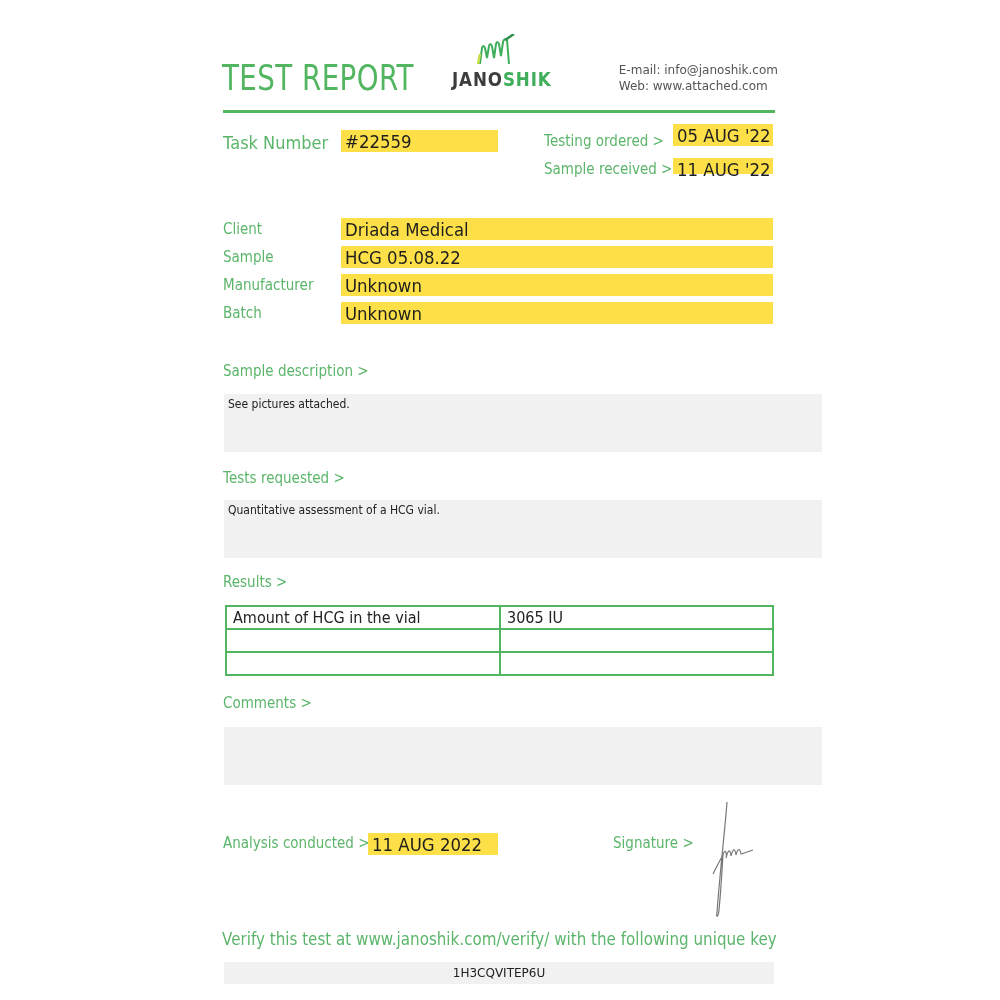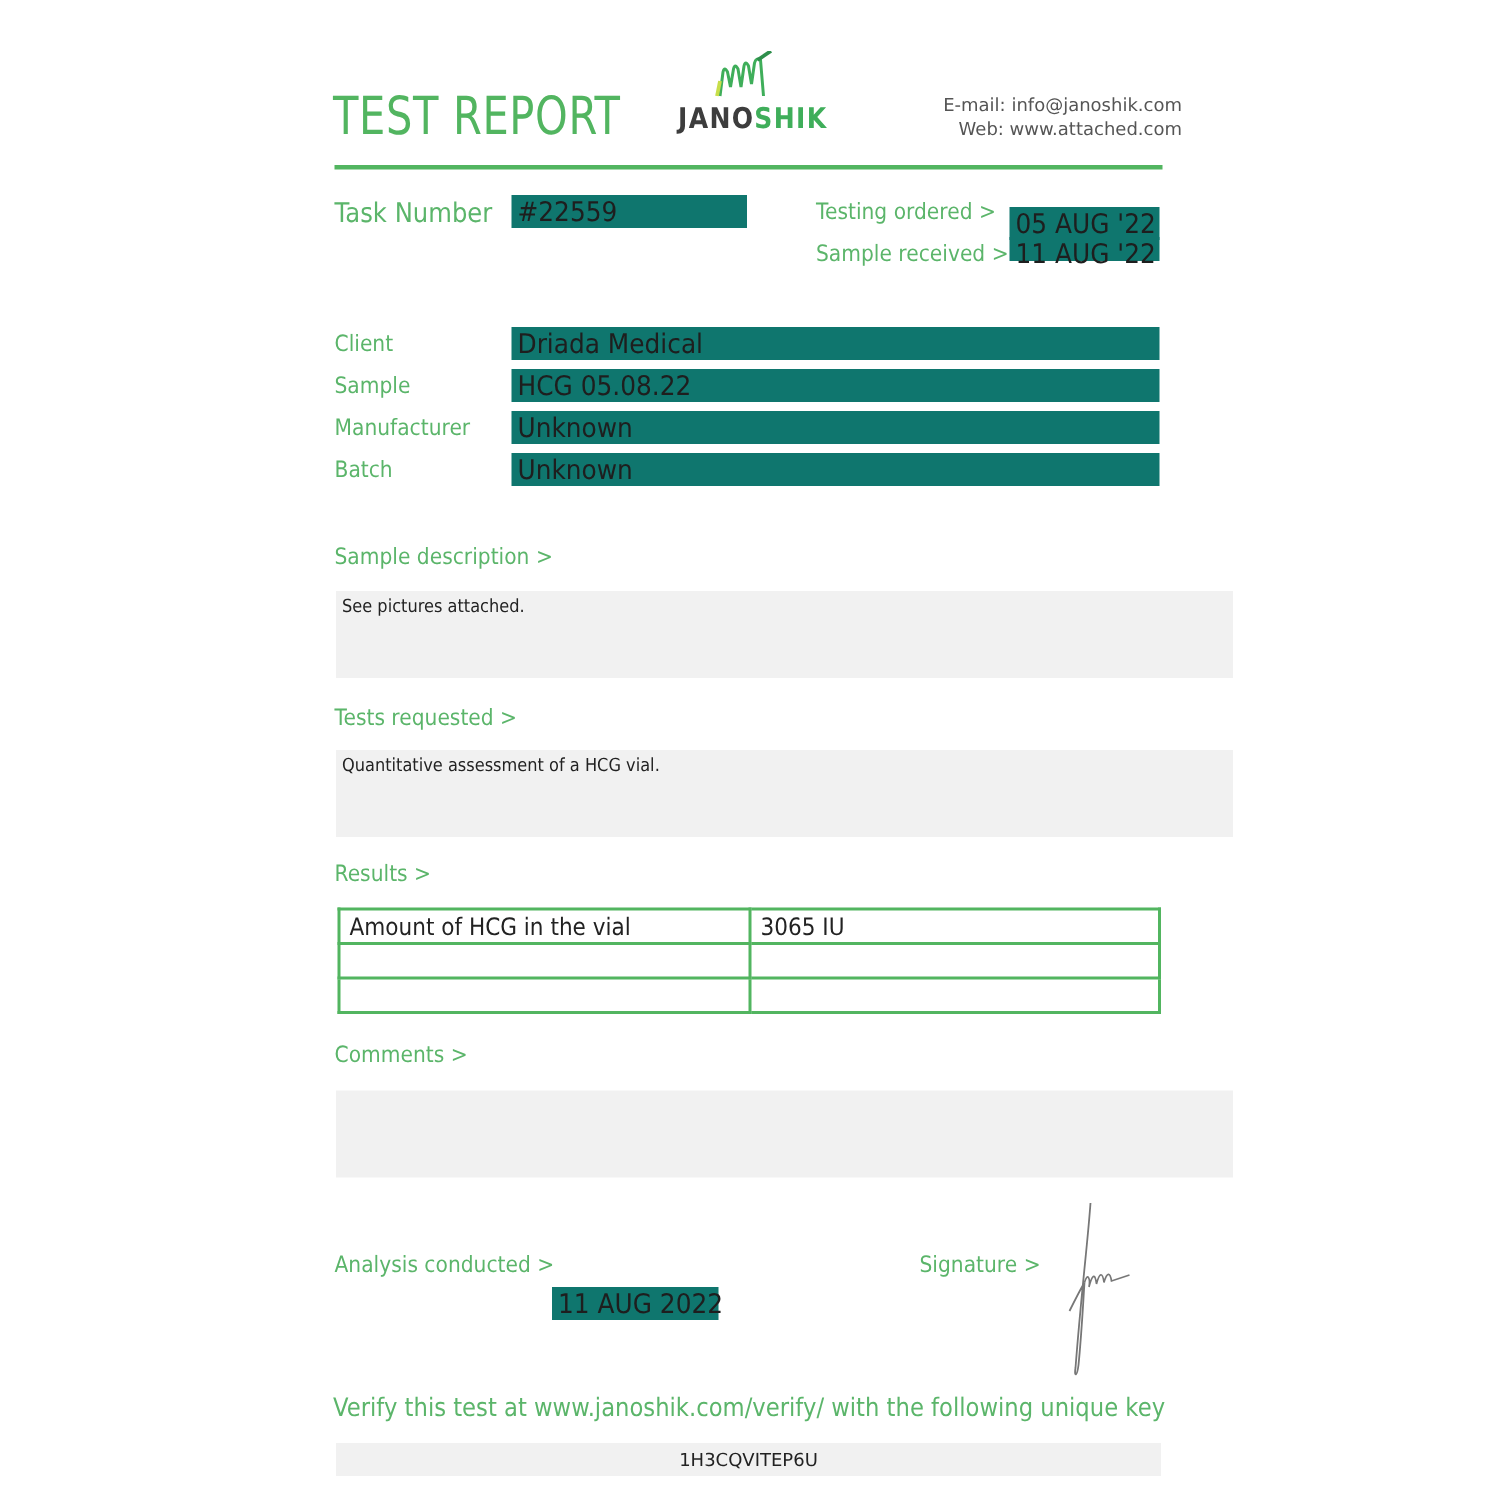--- a/index.html
+++ b/index.html
@@ -7,29 +7,29 @@
          font-family:"DejaVu Sans Condensed","DejaVu Sans", sans-serif; }
   .abs { position:absolute; }
 
   .title { left:222px; top:58px; font-size:35px; color:#52b560; letter-spacing:0.5px;
            font-family:"DejaVu Sans", sans-serif; font-stretch:condensed; transform:scaleX(0.88); transform-origin:left top; }
   .logo { left:452px; top:34px; width:100px; height:62px; }
   .logo-text { position:absolute; left:0; top:34px; font-size:19px; font-weight:bold;
                letter-spacing:1px; font-family:"DejaVu Sans", sans-serif; transform:scaleX(0.88); transform-origin:left top; }
   .logo-text .a { color:#3d3d3d; }
   .logo-text .b { color:#3fae5a; }
-  .contact { right:212px; top:62px; text-align:right; font-size:12px; color:#555;
+  .contact { right:222px; top:62px; text-align:left; font-size:12px; color:#555;
              line-height:16px; font-family:"DejaVu Sans", sans-serif; }
   .rule { left:223px; top:110px; width:552px; height:3px; background:#52b560; }
 
   .lbl { font-size:17px; color:#5bb56a; font-family:"DejaVu Sans", sans-serif; transform:scaleX(0.9); transform-origin:left top; white-space:nowrap; }
   .lbl-sm { font-size:15px; }
   .val { font-size:18px; color:#1e1e1e; font-family:"DejaVu Sans", sans-serif; transform:scaleX(0.92); transform-origin:left top; white-space:nowrap; }
 
-  .field { background:#0f766e; position:absolute; }
+  .field { background:#fde047; position:absolute; }
   .field span { position:absolute; left:4px; }
 
   .textbox { left:224px; width:550px; height:58px; background:#f1f1f1;padding-left:48px; }
   .textbox span { position:absolute; left:4px; top:3px; font-size:12px; color:#222;
                   font-family:"DejaVu Sans", sans-serif; transform:scaleX(0.9); transform-origin:left top; white-space:nowrap; }
 
   table.results { position:absolute; left:225px; top:605px; width:549px; border-collapse:collapse; }
   table.results td { border:2px solid #52b560; height:21px; padding:0 6px; font-size:16px; color:#222;
                      font-family:"DejaVu Sans", sans-serif; width:50%; }
   .cellt { display:inline-block; transform:scaleX(0.9); transform-origin:left center; white-space:nowrap; }
@@ -61,21 +61,21 @@
 </div>
 
 <div class="abs rule"></div>
 
 <div class="abs lbl" style="left:223px;top:132px;font-size:18px;">Task Number</div>
 <div class="field" style="left:341px;top:130px;width:157px;height:22px;">
   <span class="val" style="top:1px;">#22559</span>
 </div>
 
 <div class="abs lbl lbl-sm" style="left:544px;top:132px;">Testing ordered  &gt;</div>
-<div class="field" style="left:673px;top:138px;width:100px;height:22px;">
+<div class="field" style="left:673px;top:124px;width:100px;height:22px;">
   <span class="val" style="top:1px;">05 AUG '22</span>
 </div>
 <div class="abs lbl lbl-sm" style="left:544px;top:160px;">Sample received &gt;</div>
 <div class="field" style="left:673px;top:158px;width:100px;height:16px;">
   <span class="val" style="top:1px;">11 AUG '22</span>
 </div>
 
 <div class="abs lbl lbl-sm" style="left:223px;top:220px;">Client</div>
 <div class="field" style="left:341px;top:218px;width:432px;height:22px;">
   <span class="val" style="top:1px;">Driada Medical</span>
@@ -123,21 +123,21 @@
   </tr>
 </tbody>
   </table>
 
 <div class="abs lbl lbl-sm" style="left:223px;top:694px;">Comments &gt;</div>
 <div class="abs textbox" style="top:727px;">
   <span></span>
 </div>
 
 <div class="abs lbl lbl-sm" style="left:223px;top:834px;">Analysis conducted &gt;</div>
-<div class="field" style="left:368px;top:858px;width:111px;height:22px;">
+<div class="field" style="left:368px;top:833px;width:130px;height:22px;">
   <span class="val" style="top:1px;">11 AUG 2022</span>
 </div>
 
 <div class="abs lbl lbl-sm" style="left:613px;top:834px;">Signature &gt;</div>
 <svg class="abs" style="left:705px;top:800px;" width="60" height="120" viewBox="0 0 60 120">
   <path d="M22 2 C20 30 16 60 12 112 C11 118 13 118 14 110 C16 90 17 70 18 55 C15 60 11 68 8 74" fill="none" stroke="#777" stroke-width="1.2"></path>
   <path d="M18 55 C20 48 22 52 21 58 C23 50 25 48 26 56 C28 48 30 48 31 55 C33 48 35 48 36 54 L48 50" fill="none" stroke="#777" stroke-width="1.1"></path>
 </svg>
 
 <div class="abs verify">Verify this test at www.janoshik.com/verify/ with the following unique key</div>

